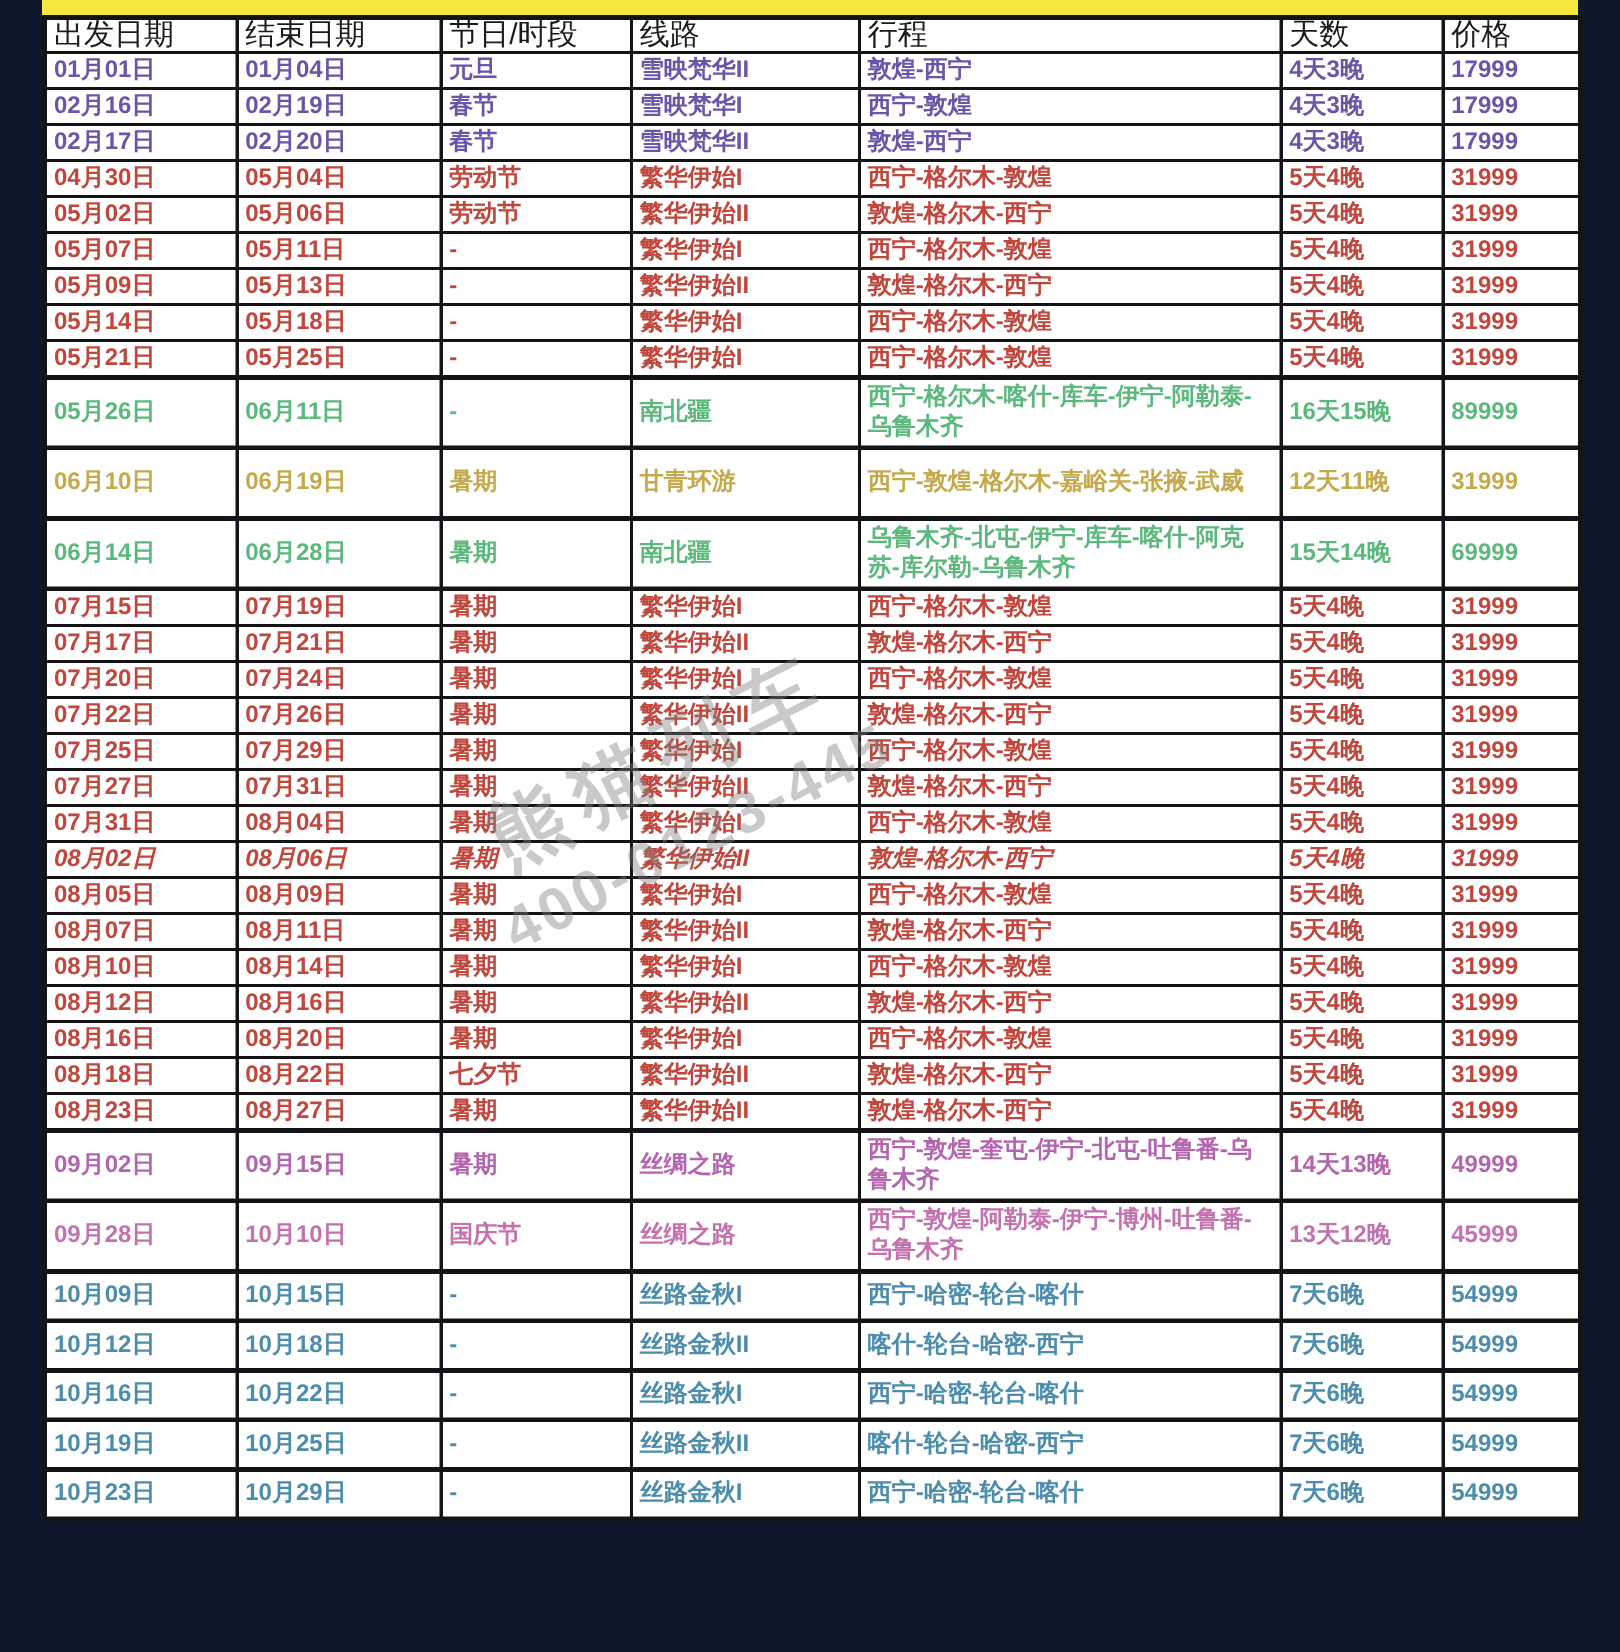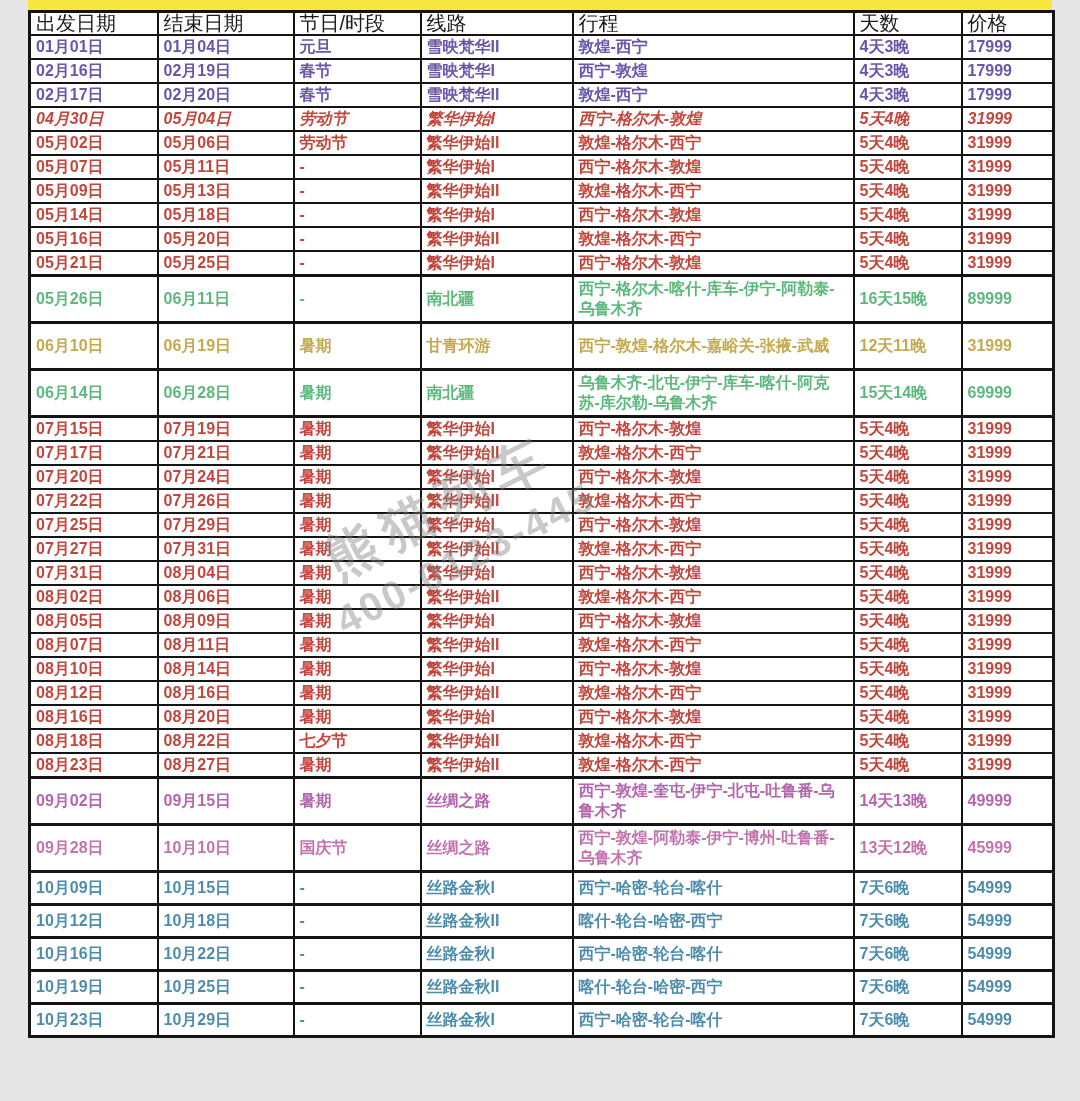--- a/index.html
+++ b/index.html
@@ -1,17 +1,17 @@
 <!DOCTYPE html>
 <html><head>
 <meta charset="utf-8">
 <style>
   html,body { margin:0; padding:0; background:#ffffff; }
   body { width:1080px; height:1101px; font-family:"Liberation Sans","DejaVu Sans",sans-serif; }
-  .page { position:relative; width:1080px; height:1101px; overflow:hidden; background:#e5e5e5; }
+  .page { position:relative; width:1080px; height:1101px; overflow:hidden; background:#0f172a; }
   .top-bar { position:absolute; left:28px; top:0; width:1024px; height:10px; }
   table.schedule {
     position:absolute; left:28px; top:10px; width:1024px;
     border-collapse:collapse; table-layout:fixed;
     border:3px solid #141414;
   }
   th, td {
     border:2px solid #141414;
     padding:0 5px;
     text-align:left;
@@ -99,21 +99,21 @@
         </tr>
         <tr class="s" style="color: rgb(106, 85, 168);">
           <td>02月17日</td>
           <td>02月20日</td>
           <td>春节</td>
           <td>雪映梵华II</td>
           <td>敦煌-西宁</td>
           <td>4天3晚</td>
           <td>17999</td>
         </tr>
-        <tr class="s" style="color: rgb(192, 71, 61); font-style: italic;">
+        <tr class="s" style="color: rgb(192, 71, 61);">
           <td>04月30日</td>
           <td>05月04日</td>
           <td>劳动节</td>
           <td>繁华伊始I</td>
           <td>西宁-格尔木-敦煌</td>
           <td>5天4晚</td>
           <td>31999</td>
         </tr>
         <tr class="s" style="color: rgb(192, 71, 61);">
           <td>05月02日</td>
@@ -141,29 +141,20 @@
           <td>敦煌-格尔木-西宁</td>
           <td>5天4晚</td>
           <td>31999</td>
         </tr>
         <tr class="s" style="color: rgb(192, 71, 61);">
           <td>05月14日</td>
           <td>05月18日</td>
           <td>-</td>
           <td>繁华伊始I</td>
           <td>西宁-格尔木-敦煌</td>
-          <td>5天4晚</td>
-          <td>31999</td>
-        </tr>
-        <tr class="s" style="color: rgb(192, 71, 61);">
-          <td>05月16日</td>
-          <td>05月20日</td>
-          <td>-</td>
-          <td>繁华伊始II</td>
-          <td>敦煌-格尔木-西宁</td>
           <td>5天4晚</td>
           <td>31999</td>
         </tr>
         <tr class="s" style="color: rgb(192, 71, 61);">
           <td>05月21日</td>
           <td>05月25日</td>
           <td>-</td>
           <td>繁华伊始I</td>
           <td>西宁-格尔木-敦煌</td>
           <td>5天4晚</td>
@@ -252,21 +243,21 @@
         </tr>
         <tr class="s" style="color: rgb(192, 71, 61);">
           <td>07月31日</td>
           <td>08月04日</td>
           <td>暑期</td>
           <td>繁华伊始I</td>
           <td>西宁-格尔木-敦煌</td>
           <td>5天4晚</td>
           <td>31999</td>
         </tr>
-        <tr class="s" style="color: rgb(192, 71, 61);">
+        <tr class="s" style="color: rgb(192, 71, 61); font-style: italic;">
           <td>08月02日</td>
           <td>08月06日</td>
           <td>暑期</td>
           <td>繁华伊始II</td>
           <td>敦煌-格尔木-西宁</td>
           <td>5天4晚</td>
           <td>31999</td>
         </tr>
         <tr class="s" style="color: rgb(192, 71, 61);">
           <td>08月05日</td>

